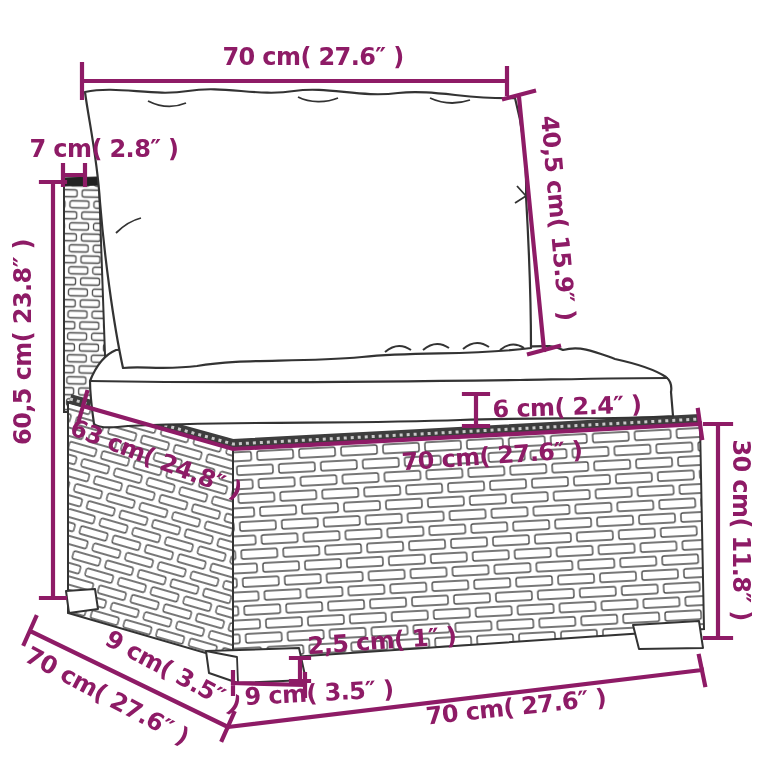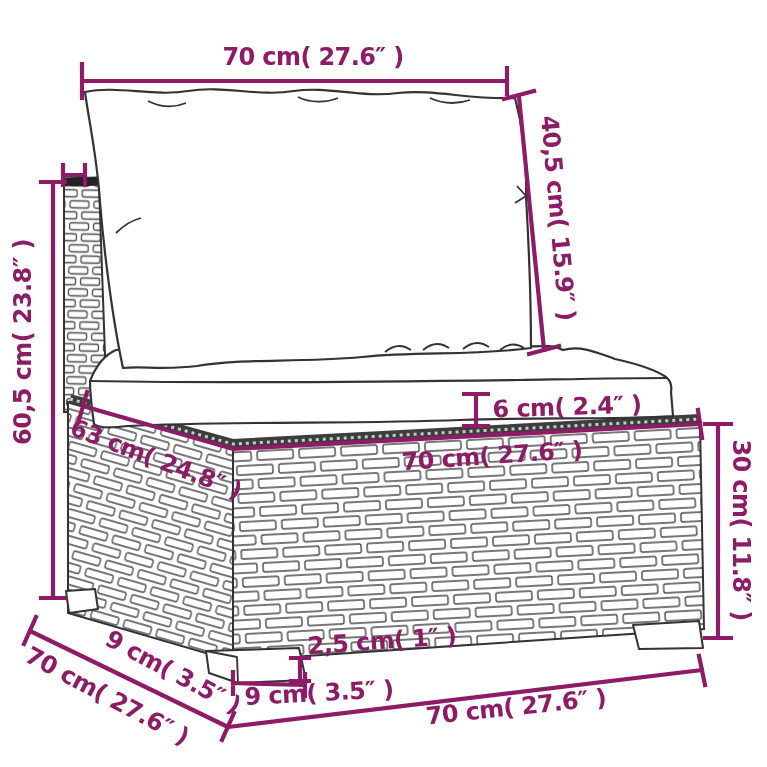--- a/index.html
+++ b/index.html
@@ -121,20 +121,21 @@
       <path d="M718,424 V638 M705,424 H731 M705,638 H731"></path>
       <path d="M30,631 L228,727 M36,617 L24,644 M234,713 L222,740"></path>
       <path d="M228,727 L702,670 M699,656 L705,685"></path>
       <path d="M300,658 V681 M291,658 H309 M291,681 H309"></path>
       <path d="M233,683 L305,685 M233,672 V694 M305,674 V696"></path>
     </g>
   </svg>
 
   <div class="dim-label" style="left:313px; top:57px; transform:translate(-50%,-50%) rotate(0deg);">70 cm( 27.6″  )</div>
 
+  <div class="dim-label" style="left:104px; top:149px; transform:translate(-50%,-50%) rotate(0deg);">7 cm( 2.8″  )</div>
 
   <div class="dim-label" style="left:558px; top:218px; transform:translate(-50%,-50%) rotate(85deg);">40,5 cm( 15.9″  )</div>
 
   <div class="dim-label" style="left:23px; top:342px; transform:translate(-50%,-50%) rotate(-90deg);">60,5 cm( 23.8″  )</div>
 
   <div class="dim-label" style="left:567px; top:407px; transform:translate(-50%,-50%) rotate(-2deg);">6 cm( 2.4″  )</div>
 
   <div class="dim-label" style="left:156px; top:459px; transform:translate(-50%,-50%) rotate(21deg);">63 cm( 24.8″  )</div>
 
   <div class="dim-label" style="left:492px; top:456px; transform:translate(-50%,-50%) rotate(-4deg);">70 cm( 27.6″  )</div>

